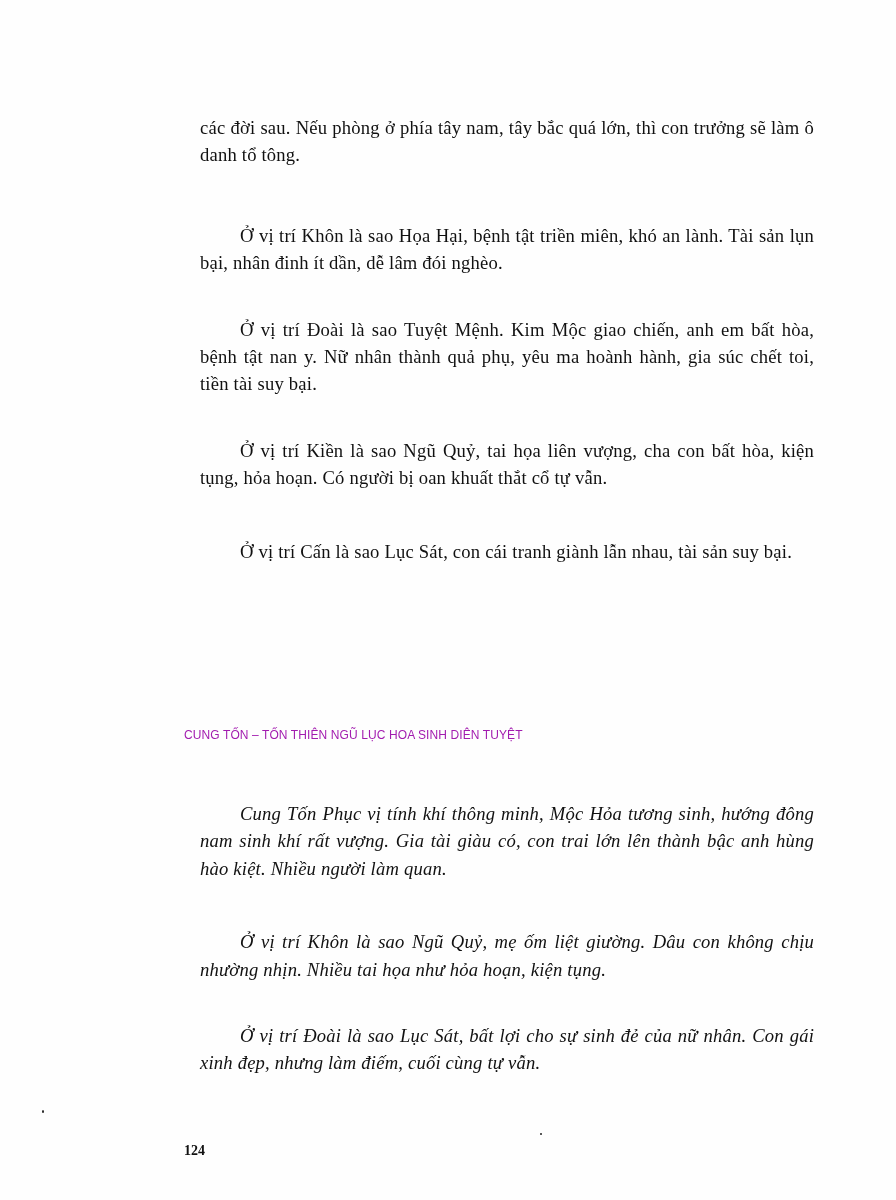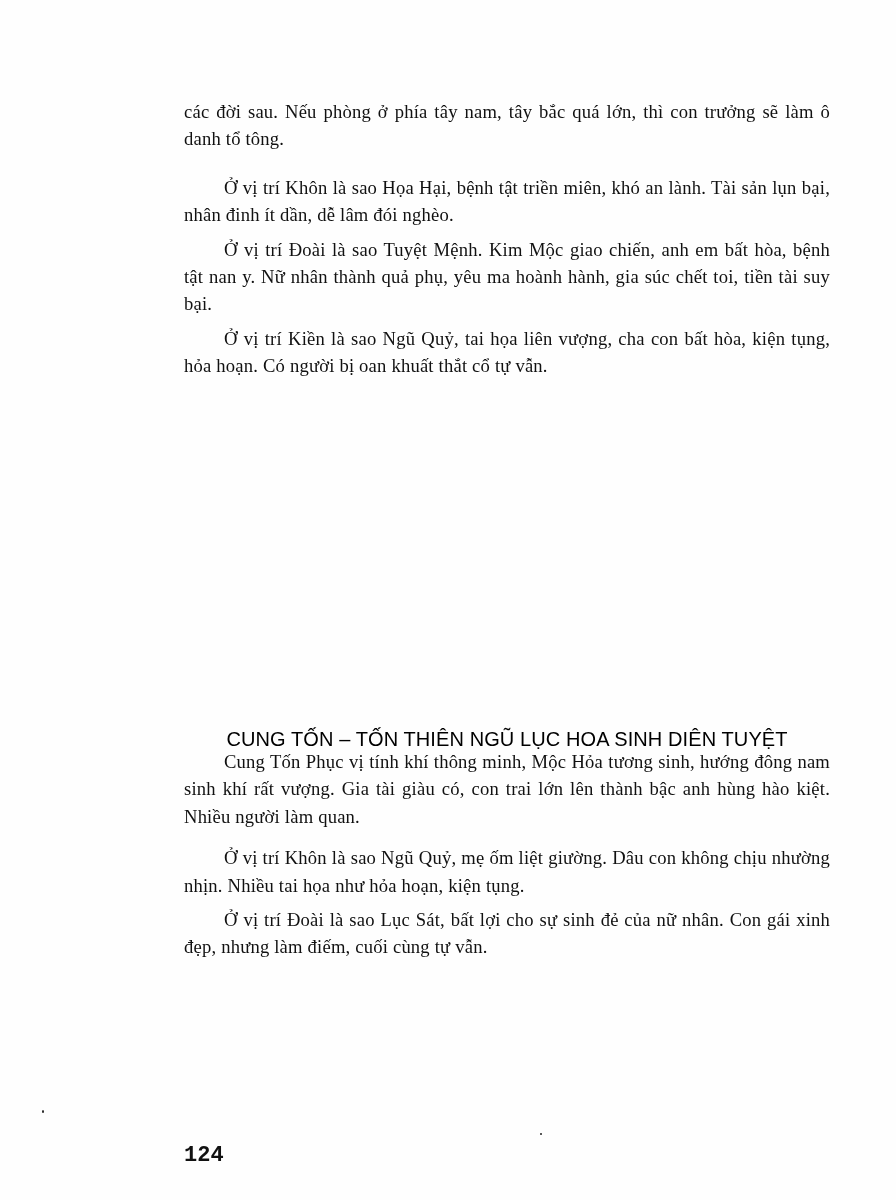--- a/index.html
+++ b/index.html
@@ -3,56 +3,57 @@
 <meta charset="utf-8">
 <style>
   html, body { margin: 0; padding: 0; background: #ffffff; }
   body { width: 896px; height: 1200px; position: relative; overflow: hidden; color: #111; }
   .page { position: absolute; left: 0; top: 0; width: 896px; height: 1200px; background: #fefefe; }
   .text-block {
     position: absolute; left: 184px; width: 646px;
     font-family: "Liberation Serif", "DejaVu Serif", serif;
     font-size: 18.6px; line-height: 27.4px; text-align: justify; letter-spacing: 0.2px;
   }
-  .para { margin: 0; text-indent: 0; }
+  .para { margin: 16px; text-indent: 0; }
   .para.indent { text-indent: 40px; }
   .gap { height: 7px; }
   .heading {
     position: absolute; left: 184px; width: 646px; top: 728px;
     font-family: "Liberation Sans", "DejaVu Sans", sans-serif;
-    font-size: 20px; letter-spacing: 0.1px; text-align: center; color: #000000;
+    font-size: 12px; letter-spacing: 0.1px; color: #a21caf;
   }
   .page-number {
     position: absolute; left: 184px; top: 1143px;
-    font-family: Liberation Mono, monospace; font-weight: bold; font-size: 22px;
+    font-family: Liberation Serif, serif; font-weight: bold; font-size: 14px;
   }
   .speck { position: absolute; background: #222; border-radius: 50%; }
 </style>
 </head>
 <body>
 
 <div class="page">
 
   <div class="text-block" style="top:98px;">
     <p class="para">các đời sau. Nếu phòng ở phía tây nam, tây bắc quá lớn, thì con trưởng sẽ làm ô danh tổ tông.</p>
     <div class="gap"></div>
     <div class="gap"></div>
     <div class="gap"></div>
     <p class="para indent">Ở vị trí Khôn là sao Họa Hại, bệnh tật triền miên, khó an lành. Tài sản lụn bại, nhân đinh ít dần, dễ lâm đói nghèo.</p>
     <div class="gap"></div>
     <p class="para indent">Ở vị trí Đoài là sao Tuyệt Mệnh. Kim Mộc giao chiến, anh em bất hòa, bệnh tật nan y. Nữ nhân thành quả phụ, yêu ma hoành hành, gia súc chết toi, tiền tài suy bại.</p>
     <div class="gap"></div>
     <p class="para indent">Ở vị trí Kiền là sao Ngũ Quỷ, tai họa liên vượng, cha con bất hòa, kiện tụng, hỏa hoạn. Có người bị oan khuất thắt cổ tự vẫn.</p>
     <div class="gap"></div>
     <div class="gap"></div>
+    <p class="para indent">Ở vị trí Cấn là sao Lục Sát, con cái tranh giành lẫn nhau, tài sản suy bại.</p>
   </div>
 
   <div class="heading">CUNG TỐN – TỐN THIÊN NGŨ LỤC HOA SINH DIÊN TUYỆT</div>
 
-  <div class="text-block" style="top:748px;">
+  <div class="text-block" style="top:784px;font-style:italic;">
     <p class="para indent">Cung Tốn Phục vị tính khí thông minh, Mộc Hỏa tương sinh, hướng đông nam sinh khí rất vượng. Gia tài giàu có, con trai lớn lên thành bậc anh hùng hào kiệt. Nhiều người làm quan.</p>
     <div class="gap"></div>
     <div class="gap"></div>
     <p class="para indent">Ở vị trí Khôn là sao Ngũ Quỷ, mẹ ốm liệt giường. Dâu con không chịu nhường nhịn. Nhiều tai họa như hỏa hoạn, kiện tụng.</p>
     <div class="gap"></div>
     <p class="para indent">Ở vị trí Đoài là sao Lục Sát, bất lợi cho sự sinh đẻ của nữ nhân. Con gái xinh đẹp, nhưng làm điếm, cuối cùng tự vẫn.</p>
   </div>
 
   <div class="page-number">124</div>
 

